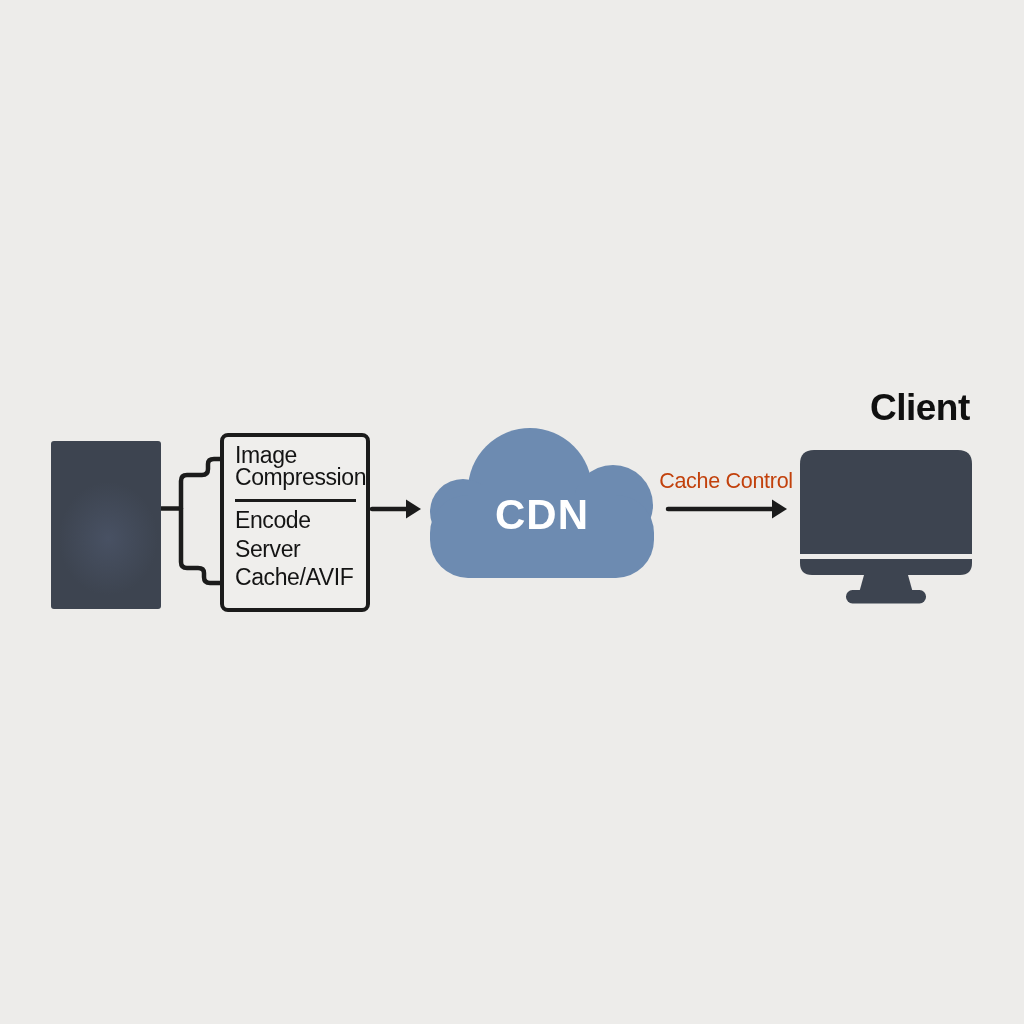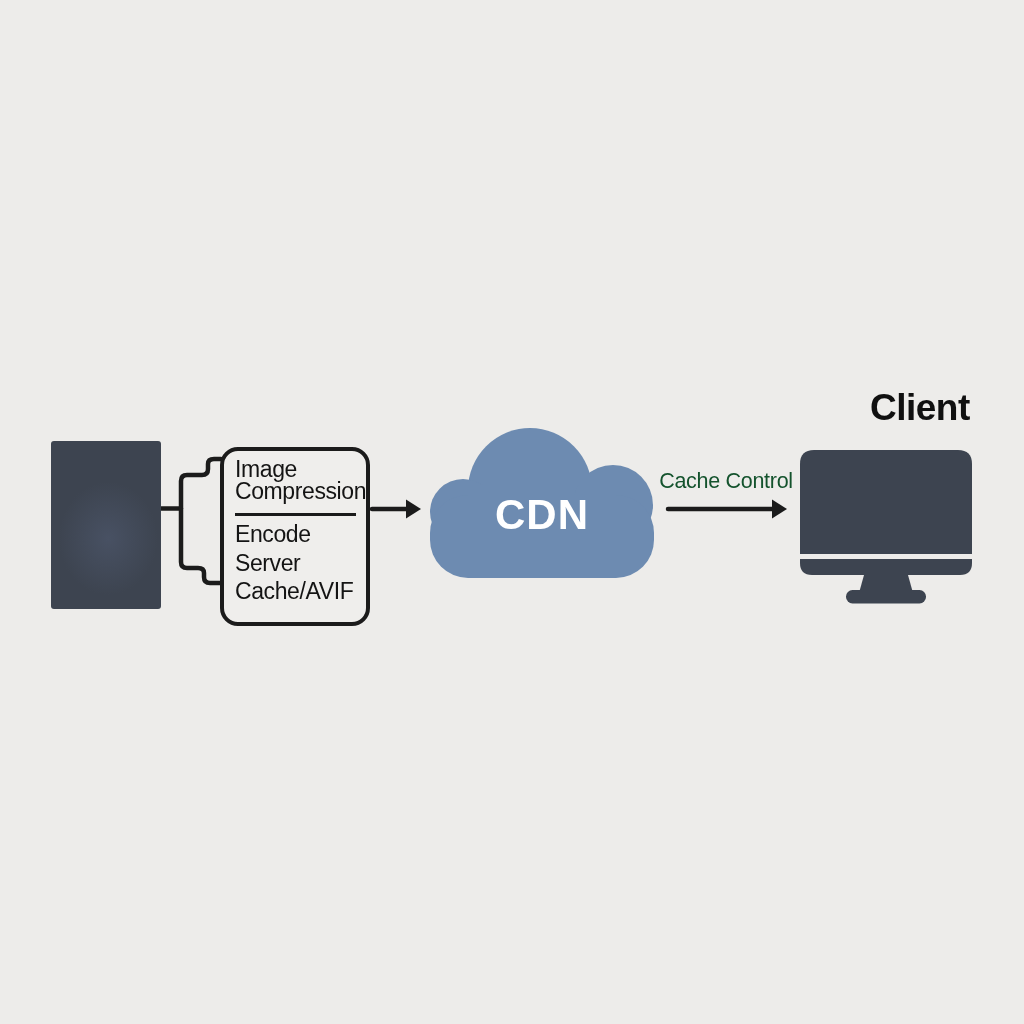--- a/index.html
+++ b/index.html
@@ -38,24 +38,23 @@
     background-color: #3d4450;
     border-radius: 3px;
   }
   .comp-box {
     position: absolute;
     left: 220px; top: 433px;
     width: 150px; height: 179px;
     box-sizing: border-box;
     background: #efeeec;
     border: 4px solid #1b1b1b;
-    border-radius: 18px;
+    border-radius: 8px;
     padding: 7px 4px 0 11px;
     color: #141414;
-    margin-top: 14px;
   }
   .comp-title {
     font-size: 23px;
     line-height: 22px;
     font-weight: 500;
     letter-spacing: -0.4px;
     white-space: nowrap;
   }
   .comp-divider {
     height: 3px;
@@ -82,21 +81,21 @@
     letter-spacing: 1px;
   }
   .edge-label {
     position: absolute;
     left: 659px; top: 469px;
     width: 134px;
     text-align: center;
     font-size: 21.5px;
     font-weight: 500;
     letter-spacing: -0.3px;
-    color: #14532d;
+    color: #c2410c;
     white-space: nowrap;
   }
   .monitor-svg {
     position: absolute;
     left: 800px; top: 450px;
     width: 172px; height: 154px;
   }
 </style>
 </head>
 <body>

